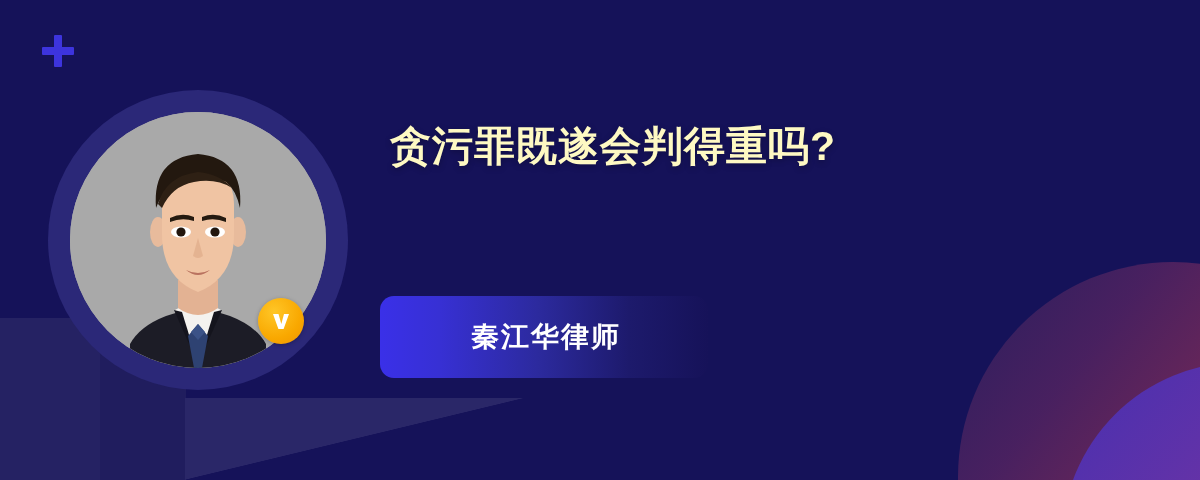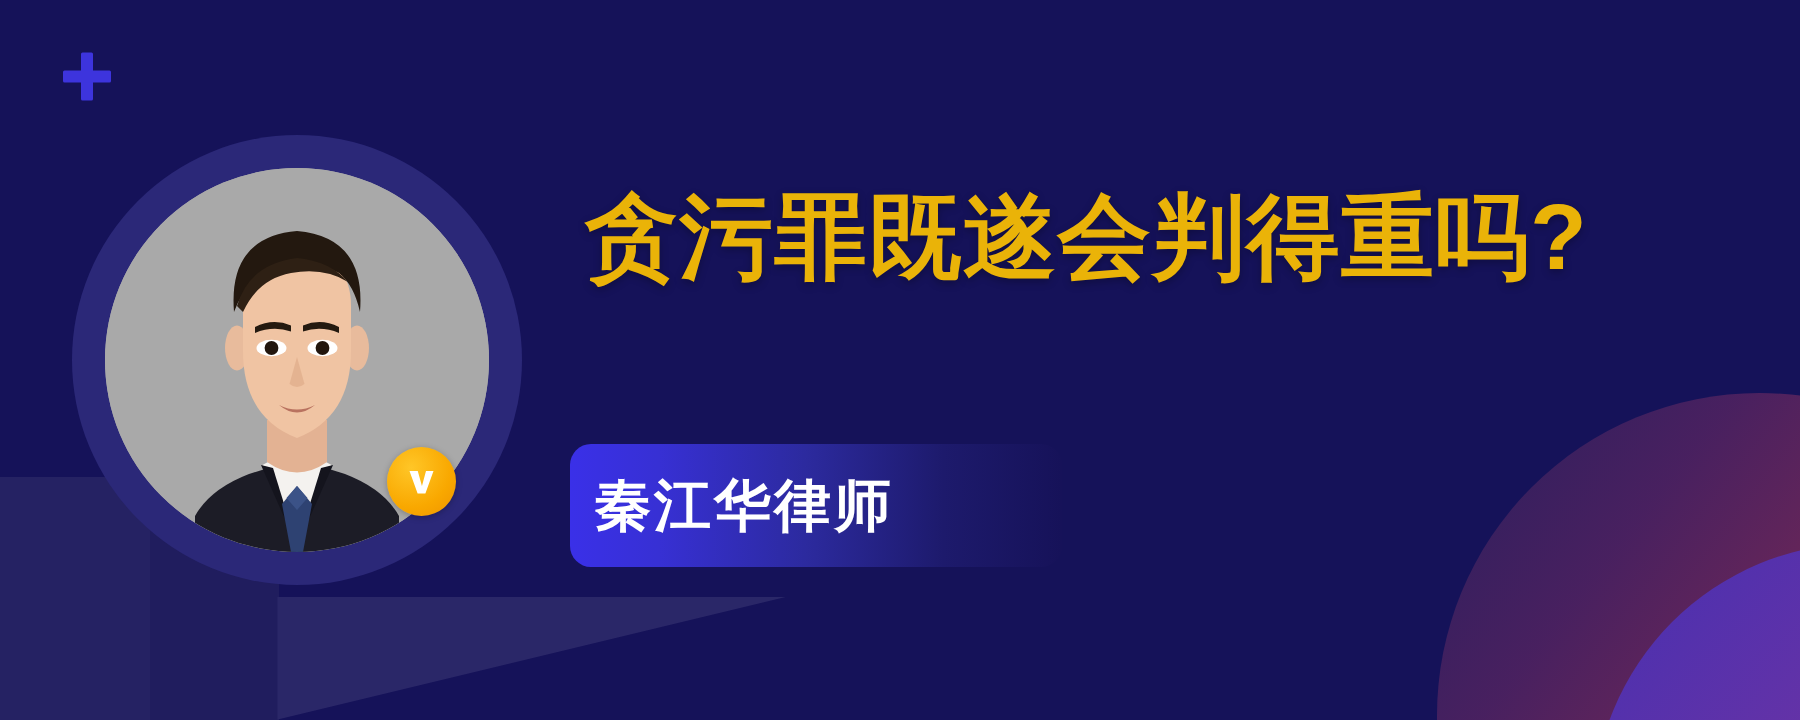--- a/index.html
+++ b/index.html
@@ -140,22 +140,22 @@
     justify-content: center;
     box-shadow: 0 1px 4px rgba(0,0,0,0.25);
   }
   .verified-badge svg { display: block; }
 
   
   .title {
     position: absolute;
     left: 390px;
     top: 124px;
-    color: #eab308;
-    font-size: 62px;
+    color: #fef9c3;
+    font-size: 41px;
     font-weight: bold;
     letter-spacing: 1px;
     line-height: 1.12;
     white-space: nowrap;
     text-shadow: 0 2px 6px rgba(0,0,0,0.28);
   }
 
   
   .name-pill {
     position: absolute;
@@ -163,25 +163,26 @@
     top: 296px;
     width: 328px;
     height: 82px;
     border-radius: 14px;
     background: linear-gradient(to right, #3a30e8 0%, #3730d4 18%, #2c2a9e 48%, #1d1a6c 76%, #161259 100%);
     display: flex;
     align-items: center;
   }
   .name-pill-label {
     color: #ffffff;
-    font-size: 38px;
+    font-size: 28px;
     font-weight: bold;
     letter-spacing: 2px;
-    padding-left: 16px;
+    padding-left: 49px;
     white-space: nowrap;
+    margin-left: 42px;
   }
 </style>
 </head>
 <body>
 
 <div id="banner">
 
   <div class="bg-layer">
     <div class="glow-outer"></div>
     <div class="glow-inner"></div>

